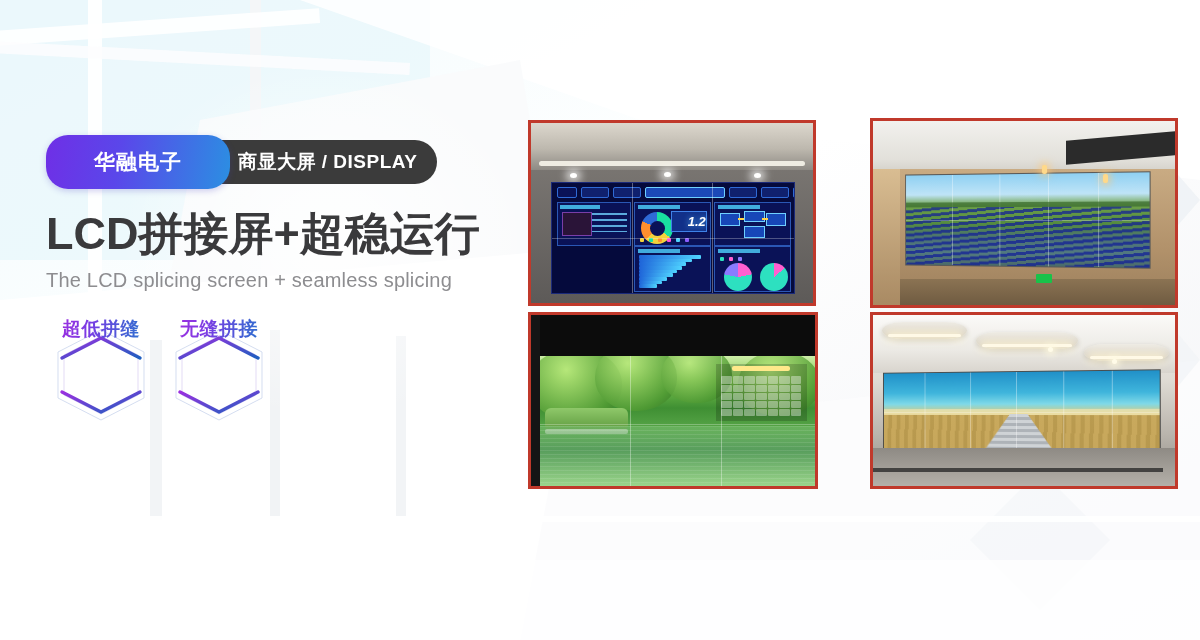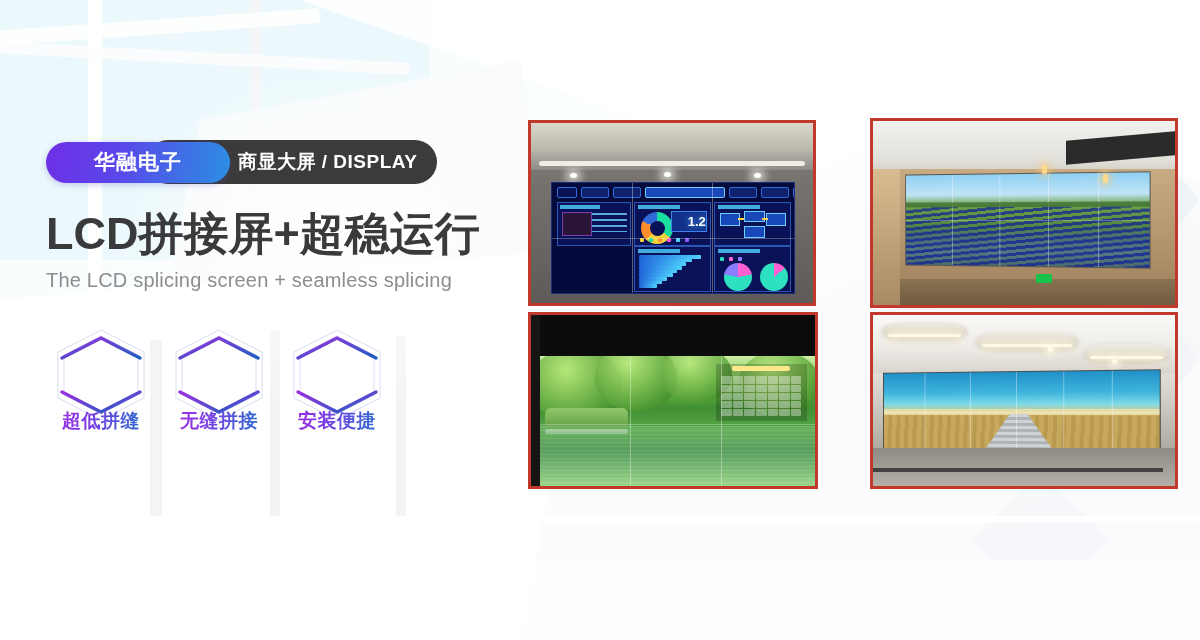--- a/index.html
+++ b/index.html
@@ -24,21 +24,21 @@
   .badge-row{display:flex;align-items:center;height:44px;position:relative;}
   .badge-dark{
     position:absolute;left:100px;top:0;height:44px;
     display:flex;align-items:center;
     padding:0 20px 0 92px;
     background:#3b3b3b;border-radius:22px;
     color:#ffffff;font-size:19px;font-weight:bold;letter-spacing:.5px;
     white-space:nowrap;
   }
   .badge-brand{
-    position:relative;z-index:2;height:41px;
+    position:relative;z-index:2;height:54px;
     display:flex;align-items:center;justify-content:center;
     padding:0 20px;min-width:144px;
     background:linear-gradient(100deg,#6f2fe6 0%,#5a47ea 40%,#2b8fe2 100%);
     border-radius:22px;
     color:#ffffff;font-size:21px;font-weight:bold;letter-spacing:1px;
     box-shadow:0 2px 6px rgba(70,60,190,.25);
   }
 
   .headline{
     margin-top:26px;
@@ -47,35 +47,35 @@
   }
   .subline{
     margin-top:12px;
     font-size:20px;color:#8d8d90;letter-spacing:.2px;white-space:nowrap;
   }
 
   
   .feature-row{display:flex;margin-top:24px;margin-left:-4px;}
   .feature{
     position:relative;width:118px;height:118px;
-    display:flex;align-items:flex-end;justify-content:center;
+    display:flex;align-items:flex-start;justify-content:center;
   }
   .feature svg{position:absolute;left:0;top:0;}
   .feature-label{
     position:relative;z-index:3;
     font-size:19px;font-weight:bold;letter-spacing:.5px;white-space:nowrap;
     background:linear-gradient(100deg,#9b30e0 0%,#7a3ce4 35%,#2f6fd0 100%);
     -webkit-background-clip:text;background-clip:text;
     -webkit-text-fill-color:transparent;color:#6a3fd8;
   }
 
   
   .photo{position:absolute;border:3px solid #c0392b;box-sizing:border-box;
          overflow:hidden;background:#111;}
-  .photo-inner{position:absolute;inset:0;overflow:hidden;}
+  .photo-inner{position:absolute;inset:0;overflow:hidden;font-style:italic;}
   .ph-tl{left:528px;top:120px;width:288px;height:186px;}
   .ph-tr{left:870px;top:118px;width:308px;height:190px;}
   .ph-bl{left:528px;top:312px;width:290px;height:177px;}
   .ph-br{left:870px;top:312px;width:308px;height:177px;}
 
   
   .room-wall{position:absolute;inset:0;background:linear-gradient(#6e6a68,#7a7672 22%,#5d5a58 100%);}
   .ceiling{position:absolute;left:0;top:0;width:100%;height:26%;
     background:linear-gradient(#dcd7cd,#bdb8ae 55%,#8e8a84 100%);}
   .ceiling-lip{position:absolute;left:3%;top:21%;width:94%;height:5px;
@@ -263,29 +263,20 @@
         <svg width="118" height="118" viewBox="0 0 118 118">
           <polygon points="59,14 102,36 102,82 59,104 16,82 16,36" fill="none" stroke="#cfd9ee" stroke-width="1" opacity=".9"></polygon>
           <polygon points="59,20 96,39 96,79 59,98 22,79 22,39" fill="none" stroke="#dcd2f2" stroke-width="1" opacity=".8"></polygon>
           <polyline points="20,42 59,22 98,42" fill="none" stroke="url(#hexg1)" stroke-width="3.4" stroke-linecap="round" stroke-linejoin="round"></polyline>
           <polyline points="20,76 59,96 98,76" fill="none" stroke="url(#hexg1)" stroke-width="3.4" stroke-linecap="round" stroke-linejoin="round"></polyline>
         </svg>
         <span class="feature-label">无缝拼接</span>
       </div>
 
 
-      <div class="feature">
-        <svg width="118" height="118" viewBox="0 0 118 118">
-          <polygon points="59,14 102,36 102,82 59,104 16,82 16,36" fill="none" stroke="#cfd9ee" stroke-width="1" opacity=".9"></polygon>
-          <polygon points="59,20 96,39 96,79 59,98 22,79 22,39" fill="none" stroke="#dcd2f2" stroke-width="1" opacity=".8"></polygon>
-          <polyline points="20,42 59,22 98,42" fill="none" stroke="url(#hexg1)" stroke-width="3.4" stroke-linecap="round" stroke-linejoin="round"></polyline>
-          <polyline points="20,76 59,96 98,76" fill="none" stroke="url(#hexg1)" stroke-width="3.4" stroke-linecap="round" stroke-linejoin="round"></polyline>
-        </svg>
-        <span class="feature-label">安装便捷</span>
-      </div>
 
     </div>
   </div>
 
   <div class="photo ph-tl">
     <div class="photo-inner">
       <div class="room-wall"></div>
       <div class="ceiling"></div>
       <div class="ceiling-lip"></div>
       <div class="spot" style="left:14%;top:28%"></div>

